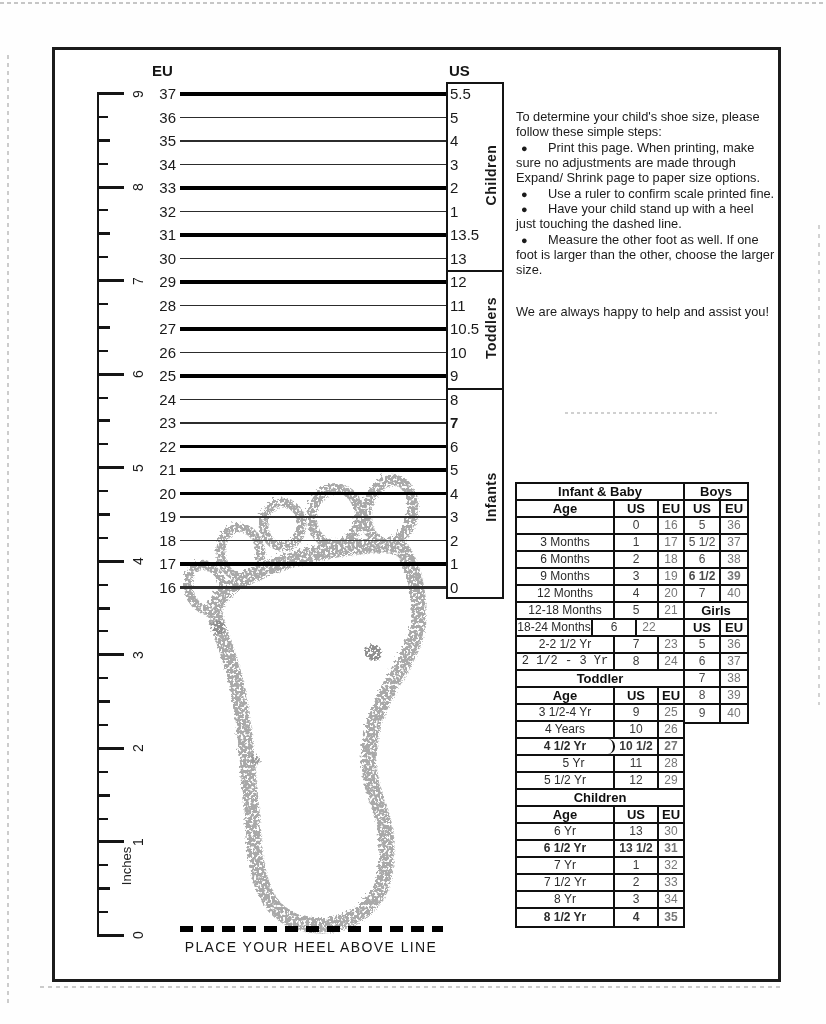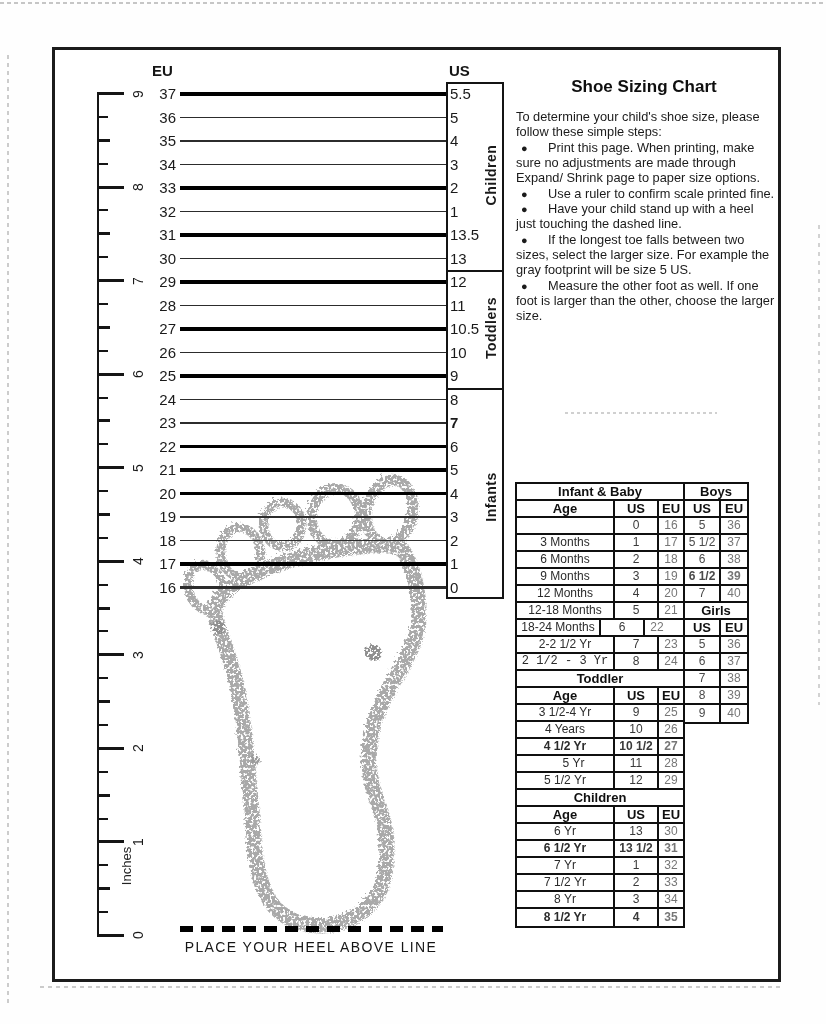--- a/index.html
+++ b/index.html
@@ -224,30 +224,29 @@
   <div class="us-divider" style="top:388px;"></div>
   <div id="group-labels">
       <div class="group-label" style="left:441px;top:167px;width:100px;">Children</div>
       <div class="group-label" style="left:441px;top:320px;width:100px;">Toddlers</div>
       <div class="group-label" style="left:441px;top:489px;width:100px;">Infants</div>
     </div>
 
   <div id="heel-dash" style="z-index:2;"></div>
   <div id="heel-text">PLACE YOUR HEEL ABOVE LINE</div>
 
-  <div id="title">Shoe Sizing Chart</div>
   <div id="paras">
       <div class="p">To determine your child's shoe size, please follow these simple steps:</div>
       <div class="p"><span class="bdot">●</span>Print this page. When printing, make sure no adjustments are made through Expand/ Shrink page to paper size options.</div>
       <div class="p"><span class="bdot">●</span>Use a ruler to confirm scale printed fine.</div>
       <div class="p"><span class="bdot">●</span>Have your child stand up with a heel just touching the dashed line.</div>
-      <div class="p"><span class="bdot">●</span>If the longest toe falls between two sizes, select the larger size. For example the gray footprint will be size 5 US.</div>
       <div class="p"><span class="bdot">●</span>Measure the other foot as well. If one foot is larger than the other, choose the larger size.</div>
       <div class="gap"></div>
       <div class="gap"></div>
+      <div class="p">We are always happy to help and assist you!</div>
     </div>
   <div class="artifact" style="left:565px;top:412px;width:152px;height:2px;background:repeating-linear-gradient(90deg,#d0d0d0 0 3px,transparent 3px 6px);"></div>
 
   <div id="table-left" class="sztable" style="left:515px;top:482px;width:166px;">
       <div class="trow">
         <div class="tcell tsec endc" style="width:166px;">Infant &amp; Baby</div>
       </div>
       <div class="trow">
         <div class="tcell th" style="width:98px;">Age</div>
         <div class="tcell th" style="width:44px;">US</div>
@@ -277,21 +276,21 @@
         <div class="tcell lc0" style="width:98px;">12 Months</div>
         <div class="tcell lc1" style="width:44px;">4</div>
         <div class="tcell lc2 endc" style="width:24px;">20</div>
       </div>
       <div class="trow">
         <div class="tcell lc0" style="width:98px;">12-18 Months</div>
         <div class="tcell lc1" style="width:44px;">5</div>
         <div class="tcell lc2 endc" style="width:24px;">21</div>
       </div>
       <div class="trow">
-        <div class="tcell lc0" style="width:84px;">18-24 Months</div>
+        <div class="tcell lc0" style="width:76px;">18-24 Months</div>
         <div class="tcell lc1" style="width:44px;">6</div>
         <div class="tcell lc2 endc" style="width:24px;">22</div>
       </div>
       <div class="trow">
         <div class="tcell lc0" style="width:98px;">2-2 1/2 Yr</div>
         <div class="tcell lc1" style="width:44px;">7</div>
         <div class="tcell lc2 endc" style="width:24px;">23</div>
       </div>
       <div class="trow">
         <div class="tcell lc0" style="width:98px;font-family:Liberation Mono, monospace;">2 1/2 - 3 Yr</div>
@@ -310,21 +309,21 @@
         <div class="tcell lc0" style="width:98px;">3 1/2-4 Yr</div>
         <div class="tcell lc1" style="width:44px;">9</div>
         <div class="tcell lc2 endc" style="width:24px;">25</div>
       </div>
       <div class="trow">
         <div class="tcell lc0" style="width:98px;">4 Years</div>
         <div class="tcell lc1" style="width:44px;">10</div>
         <div class="tcell lc2 endc" style="width:24px;">26</div>
       </div>
       <div class="trow">
-        <div class="tcell lc0 bold" style="width:98px;">4 1/2 Yr</div>
+        <div class="tcell lc0 bold" style="width:98px;border-radius:7px;">4 1/2 Yr</div>
         <div class="tcell lc1 bold" style="width:44px;">10 1/2</div>
         <div class="tcell lc2 bold endc" style="width:24px;">27</div>
       </div>
       <div class="trow">
         <div class="tcell lc0" style="width:98px;padding-left:17px;">5 Yr</div>
         <div class="tcell lc1" style="width:44px;">11</div>
         <div class="tcell lc2 endc" style="width:24px;">28</div>
       </div>
       <div class="trow">
         <div class="tcell lc0" style="width:98px;">5 1/2 Yr</div>

